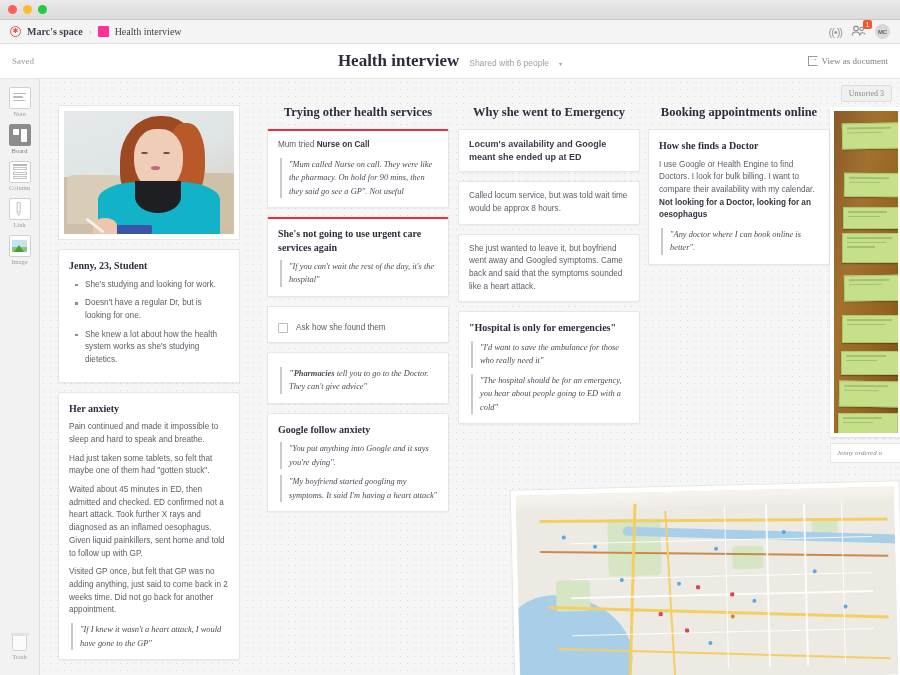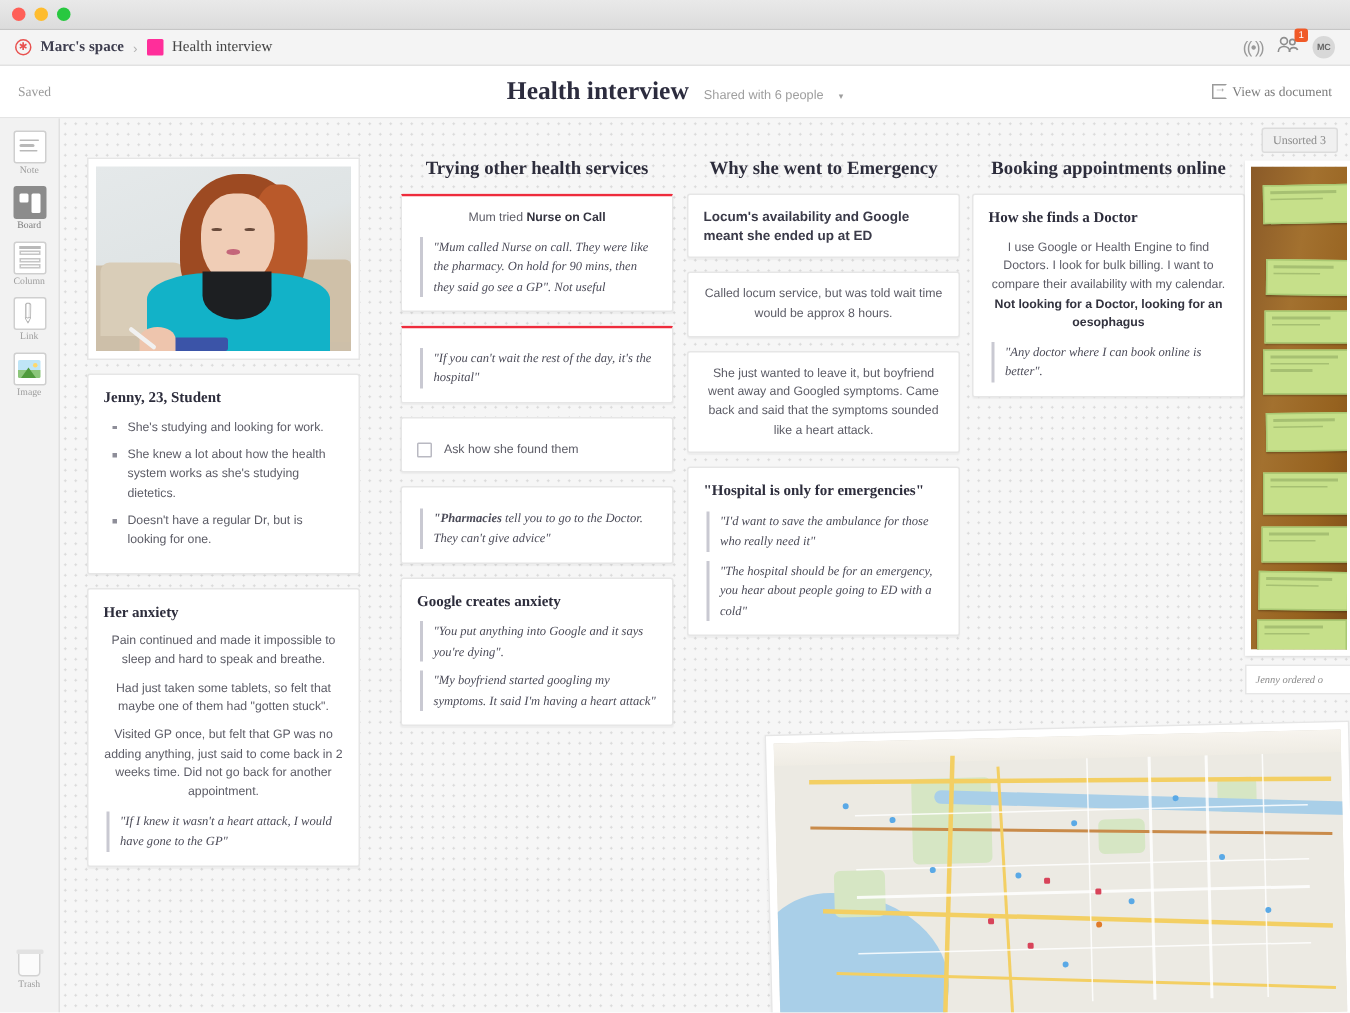--- a/index.html
+++ b/index.html
@@ -153,21 +153,21 @@
     box-shadow: 0 1px 1px rgba(0,0,0,0.04);
   }
   .card.redtop { border-top: 2.5px solid #ee2c3c; padding-top: 8px; }
   .card.flat { padding: 8px 10px; }
 
   .card-h {
     font-family: "Liberation Serif", serif; font-weight: bold;
     font-size: 10px; color: #2d2d3c; margin-bottom: 6px; line-height: 1.35;
   }
   .card-h-sans { font-family: "Liberation Sans", sans-serif; font-size: 9px; font-weight: bold; color: #3a3a48; margin-bottom: 5px; line-height: 1.4; }
-  .card-p { font-size: 8.2px; color: #5c5c66; line-height: 1.55; margin-bottom: 6px; text-align: center; }
+  .card-p { font-size: 8.2px; color: #5c5c66; line-height: 1.55; margin-bottom: 6px; }
   .card-p:last-child { margin-bottom: 0; }
   .card-p b { color: #33333f; }
   .quote {
     border-left: 2px solid #c9c9d2; padding-left: 7px; margin: 5px 0 6px 2px;
     font-family: "Liberation Serif", serif; font-style: italic;
     font-size: 8.4px; color: #4b4b58; line-height: 1.6;
   }
   .quote:last-child { margin-bottom: 0; }
   .quote b { font-style: italic; }
   ul.bullets { list-style: none; margin: 2px 0 0 4px; }
@@ -380,61 +380,63 @@
           <div class="ph-book"></div>
             <div class="ph-hand"></div>
             <div class="ph-pen"></div>
         </div>
       </div>
 
       <div class="card">
         <div class="card-h">Jenny, 23, Student</div>
         <ul class="bullets">
           <li>She's studying and looking for work.</li>
+          <li>Doesn't have a regular Dr, but is looking for one.</li>
           <li>She knew a lot about how the health system works as she's studying dietetics.</li>
-          <li>Doesn't have a regular Dr, but is looking for one.</li>
         </ul>
       </div>
 
       <div class="card">
         <div class="card-h">Her anxiety</div>
         <div class="card-p">Pain continued and made it impossible to sleep and hard to speak and breathe.</div>
         <div class="card-p">Had just taken some tablets, so felt that maybe one of them had "gotten stuck".</div>
+        <div class="card-p">Waited about 45 minutes in ED, then admitted and checked. ED confirmed not a heart attack. Took further X rays and diagnosed as an inflamed oesophagus. Given liquid painkillers, sent home and told to follow up with GP.</div>
         <div class="card-p">Visited GP once, but felt that GP was no adding anything, just said to come back in 2 weeks time. Did not go back for another appointment.</div>
         <div class="quote">"If I knew it wasn't a heart attack, I would have gone to the GP"</div>
       </div>
     </div>
 
     <div class="col col-2">
       <div class="col-title">Trying other health services</div>
 
       <div class="card redtop">
         <div class="card-p">
           <span>Mum tried </span><b>Nurse on Call</b>
         </div>
         <div class="quote">"Mum called Nurse on call. They were like the pharmacy. On hold for 90 mins, then they said go see a GP". Not useful</div>
       </div>
 
       <div class="card redtop">
+        <div class="card-h">She's not going to use urgent care services again</div>
         <div class="quote">"If you can't wait the rest of the day, it's the hospital"</div>
       </div>
 
       <div class="card">
         <div class="check-row">
           <span class="checkbox"></span>
           <span class="check-label">Ask how she found them</span>
         </div>
       </div>
 
       <div class="card">
         <div class="quote"><b>"Pharmacies</b><span> tell you to go to the Doctor. They can't give advice"</span></div>
       </div>
 
       <div class="card">
-        <div class="card-h">Google creates anxiety</div>
+        <div class="card-h">Google follow anxiety</div>
         <div class="quote">"You put anything into Google and it says you're dying".</div>
         <div class="quote">"My boyfriend started googling my symptoms. It said I'm having a heart attack"</div>
       </div>
     </div>
 
     <div class="col col-3">
       <div class="col-title">Why she went to Emergency</div>
 
       <div class="card flat">
         <div class="card-h-sans" style="margin-bottom:0">Locum's availability and Google meant she ended up at ED</div>

